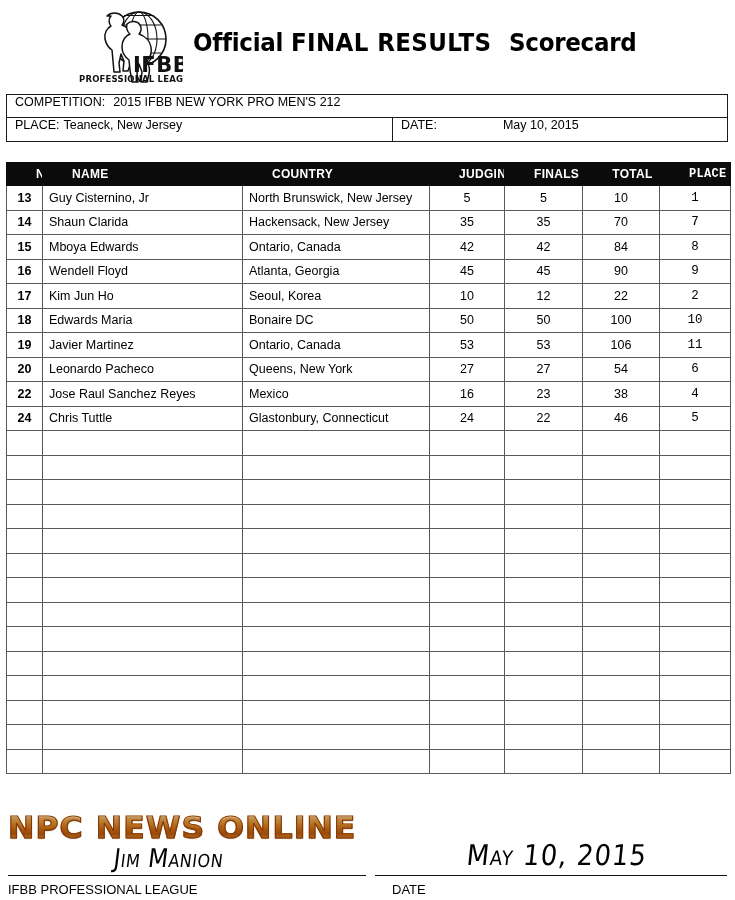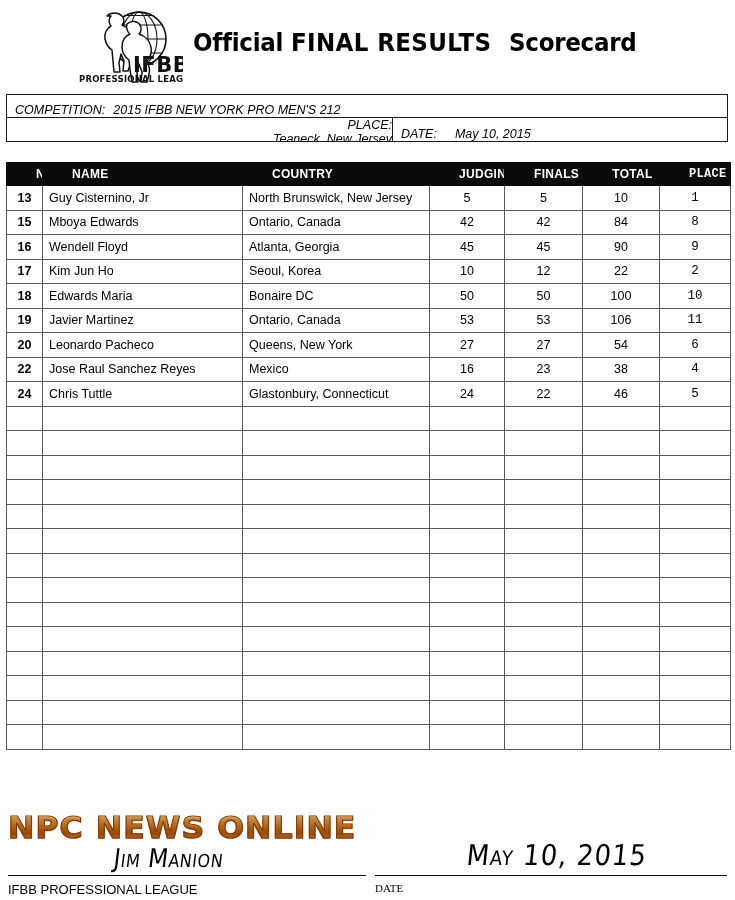--- a/index.html
+++ b/index.html
@@ -78,30 +78,29 @@
     box-sizing: border-box;
   }
   .info-row {
     display: flex;
     height: 23px;
     box-sizing: border-box;
   }
   .info-row.first { border-bottom: 1.5px solid #1a1a1a; }
   .info-cell {
     display: flex;
-    align-items: flex-end;
+    align-items: flex-start;
     padding-left: 8px;
     font-size: 12.5px;
     white-space: nowrap;
     overflow: hidden;
     box-sizing: border-box;
-    font-style: italic;
-  }
-  .info-cell.place { width: 386px; border-right: 1.5px solid #1a1a1a; flex-direction: column; }
-  .info-cell.date  { flex: 1; }
+  }
+  .info-cell.place { width: 386px; border-right: 1.5px solid #1a1a1a; }
+  .info-cell.date  { flex: 1; gap: 48px; }
   .date-label { margin-right: 18px; }
 
   
   .results {
     position: absolute;
     left: 6px; top: 162px;
     width: 722px;
     border-collapse: collapse;
     table-layout: fixed;
   }
@@ -198,23 +197,22 @@
     transform-origin: left bottom;
     white-space: nowrap;
   }
   .lbl-league {
     position: absolute;
     left: 8px; top: 76px;
     font-size: 13px;
   }
   .lbl-date {
     position: absolute;
-    left: 375px; top: 76px;
-    font-size: 11px;
-    font-family: Liberation Serif, serif;
+    left: 392px; top: 76px;
+    font-size: 13px;
   }
 </style>
 </head>
 <body>
 
 <div class="masthead">
   <div class="masthead-inner">
 
     <svg class="ifbb-logo" viewBox="0 0 112 84">
 
@@ -286,20 +284,29 @@
       <tr>
         <td class="c-no">13</td>
         <td class="c-name">Guy Cisternino, Jr</td>
         <td class="c-country">North Brunswick, New Jersey</td>
         <td class="c-judging">5</td>
         <td class="c-finals">5</td>
         <td class="c-total">10</td>
         <td class="c-place">1</td>
       </tr>
       <tr>
+        <td class="c-no">14</td>
+        <td class="c-name">Shaun Clarida</td>
+        <td class="c-country">Hackensack, New Jersey</td>
+        <td class="c-judging">35</td>
+        <td class="c-finals">35</td>
+        <td class="c-total">70</td>
+        <td class="c-place">7</td>
+      </tr>
+      <tr>
         <td class="c-no">15</td>
         <td class="c-name">Mboya Edwards</td>
         <td class="c-country">Ontario, Canada</td>
         <td class="c-judging">42</td>
         <td class="c-finals">42</td>
         <td class="c-total">84</td>
         <td class="c-place">8</td>
       </tr>
       <tr>
         <td class="c-no">16</td>

